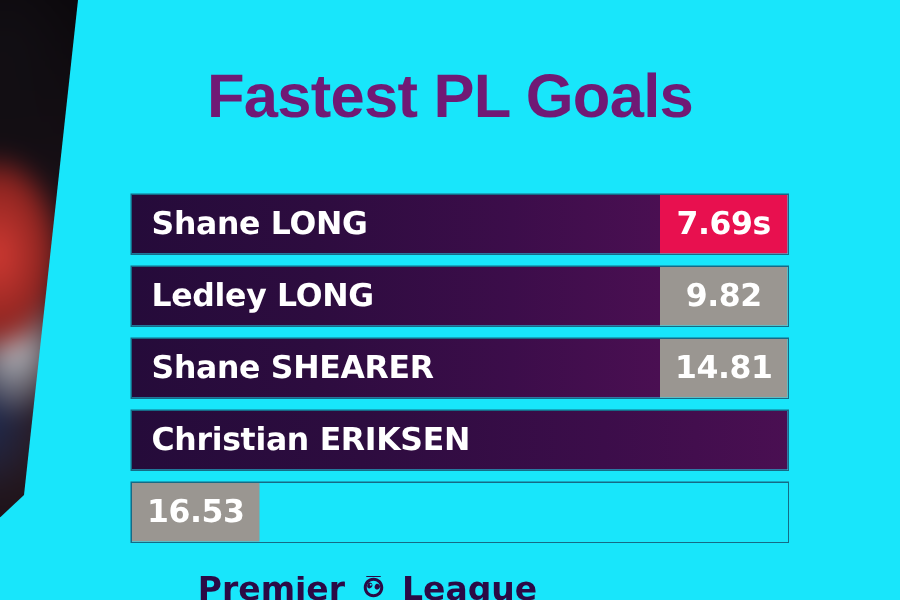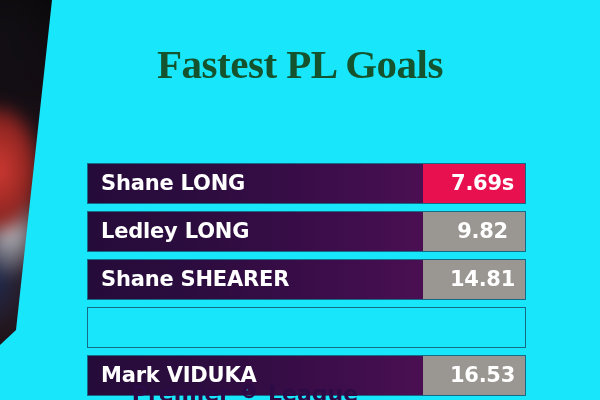--- a/index.html
+++ b/index.html
@@ -47,36 +47,35 @@
       linear-gradient(180deg, #09070a 0%, #1a1118 40%, #2b1a20 70%, #0c0a12 100%);
   }
 
   
   .title {
     position: absolute;
     left: 0;
     top: 44px;
     width: 600px;
     text-align: center;
-    font-family: Liberation Serif, serif;
+    font-family: Liberation Sans, sans-serif;
     font-weight: bold;
     font-size: 41px;
     letter-spacing: -0.5px;
-    color: #14532d;
+    color: #701a75;
     line-height: 1;
     white-space: nowrap;
   }
 
   
   .rows {
     position: absolute;
     left: 88px;
     top: 130px;
     width: 437px;
-    margin-top: 34px;
   }
   .row {
     position: relative;
     display: flex;
     align-items: stretch;
     height: 39px;
     margin-bottom: 9px;
     box-shadow: 0 0 0 1px rgba(20,5,40,0.55);
   }
   .row:last-child { margin-bottom: 0; }
@@ -98,21 +97,20 @@
     white-space: nowrap;
     line-height: 1;
   }
 
   .row .value-box {
     flex: 0 0 85px;
     display: flex;
     align-items: center;
     justify-content: center;
     background: #9a9691;
-    padding-left: 17px;
   }
   .row.highlight .value-box {
     background: #e8104f;
   }
   .row .value-text {
     font-family: "DejaVu Sans", sans-serif;
     font-weight: bold;
     font-size: 21px;
     color: #ffffff;
     letter-spacing: -0.3px;
@@ -182,26 +180,26 @@
     <div class="row">
       <div class="name-bar">
         <span class="player-name">Shane SHEARER</span>
       </div>
       <div class="value-box">
         <span class="value-text">14.81</span>
       </div>
     </div>
 
     <div class="row">
-    </div>
-
-    <div class="row">
-      <div class="name-bar">
-        <span class="player-name">Mark VIDUKA</span>
-      </div>
+      <div class="name-bar">
+        <span class="player-name">Christian ERIKSEN</span>
+      </div>
+    </div>
+
+    <div class="row">
       <div class="value-box">
         <span class="value-text">16.53</span>
       </div>
     </div>
 
   </div>
 
   <div class="pl-logo">
     <span class="pl-word">Premier</span>
     <span class="pl-crest">

